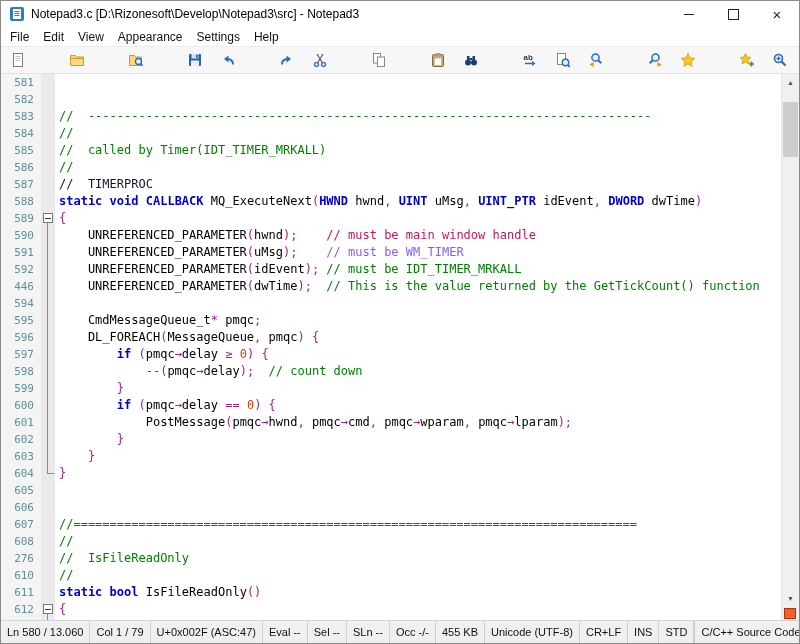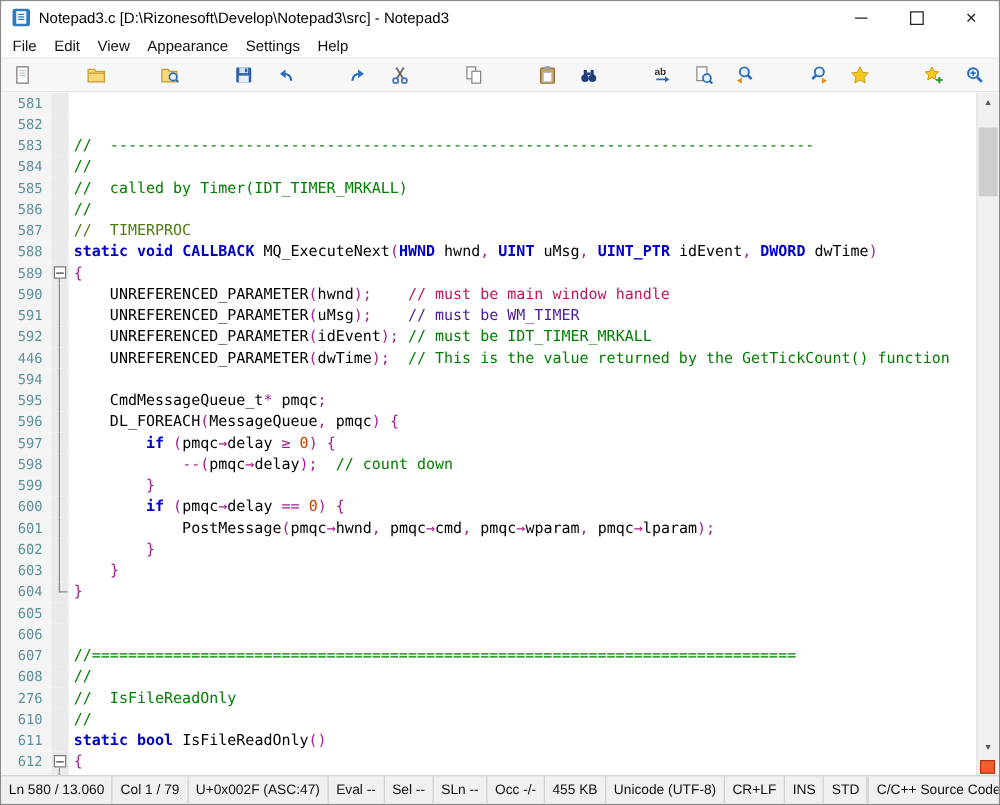--- a/index.html
+++ b/index.html
@@ -313,21 +313,21 @@
           <div class="code"><span style="color: rgb(0, 128, 0);">//  called by Timer(IDT_TIMER_MRKALL)</span></div>
         </div>
         <div class="line">
           <div class="ln">586</div>
           <div class="fold"></div>
           <div class="code"><span style="color: rgb(0, 128, 0);">//</span></div>
         </div>
         <div class="line">
           <div class="ln">587</div>
           <div class="fold"></div>
-          <div class="code"><span style="color: #4d7c0f;">//  TIMERPROC</span></div>
+          <div class="code"><span style="color: #0f172a;">//  TIMERPROC</span></div>
         </div>
         <div class="line">
           <div class="ln">588</div>
           <div class="fold"></div>
           <div class="code"><span style="color: rgb(0, 0, 200); font-weight: bold;">static</span><span style="color: rgb(0, 0, 0);"> </span><span style="color: rgb(0, 0, 200); font-weight: bold;">void</span><span style="color: rgb(0, 0, 0);"> </span><span style="color: rgb(0, 0, 200); font-weight: bold;">CALLBACK</span><span style="color: rgb(0, 0, 0);"> MQ_ExecuteNext</span><span style="color: rgb(164, 32, 144);">(</span><span style="color: rgb(0, 0, 200); font-weight: bold;">HWND</span><span style="color: rgb(0, 0, 0);"> hwnd</span><span style="color: rgb(164, 32, 144);">,</span><span style="color: rgb(0, 0, 0);"> </span><span style="color: rgb(0, 0, 200); font-weight: bold;">UINT</span><span style="color: rgb(0, 0, 0);"> uMsg</span><span style="color: rgb(164, 32, 144);">,</span><span style="color: rgb(0, 0, 0);"> </span><span style="color: rgb(0, 0, 200); font-weight: bold;">UINT_PTR</span><span style="color: rgb(0, 0, 0);"> idEvent</span><span style="color: rgb(164, 32, 144);">,</span><span style="color: rgb(0, 0, 0);"> </span><span style="color: rgb(0, 0, 200); font-weight: bold;">DWORD</span><span style="color: rgb(0, 0, 0);"> dwTime</span><span style="color: rgb(164, 32, 144);">)</span></div>
         </div>
         <div class="line">
           <div class="ln">589</div>
           <div class="fold">
             <div class="fbox"></div>
@@ -341,21 +341,21 @@
           <div class="fold">
             <div class="fline"></div>
           </div>
           <div class="code"><span style="color: rgb(0, 0, 0);">    UNREFERENCED_PARAMETER</span><span style="color: rgb(164, 32, 144);">(</span><span style="color: rgb(0, 0, 0);">hwnd</span><span style="color: rgb(164, 32, 144);">);</span><span style="color: rgb(0, 0, 0);">    </span><span style="color: #be185d;">// must be main window handle</span></div>
         </div>
         <div class="line">
           <div class="ln">591</div>
           <div class="fold">
             <div class="fline"></div>
           </div>
-          <div class="code"><span style="color: rgb(0, 0, 0);">    UNREFERENCED_PARAMETER</span><span style="color: rgb(164, 32, 144);">(</span><span style="color: rgb(0, 0, 0);">uMsg</span><span style="color: rgb(164, 32, 144);">);</span><span style="color: rgb(0, 0, 0);">    </span><span style="color: #4c1d95;">// must be WM_TIMER</span></div>
+          <div class="code"><span style="color: rgb(0, 0, 0);">    UNREFERENCED_PARAMETER</span><span style="color: rgb(164, 32, 144);">(</span><span style="color: rgb(0, 0, 0);">uMsg</span><span style="color: rgb(164, 32, 144);">);</span><span style="color: rgb(0, 0, 0);">    </span><span style="color: #8b5cf6;">// must be WM_TIMER</span></div>
         </div>
         <div class="line">
           <div class="ln">592</div>
           <div class="fold">
             <div class="fline"></div>
           </div>
           <div class="code"><span style="color: rgb(0, 0, 0);">    UNREFERENCED_PARAMETER</span><span style="color: rgb(164, 32, 144);">(</span><span style="color: rgb(0, 0, 0);">idEvent</span><span style="color: rgb(164, 32, 144);">);</span><span style="color: rgb(0, 0, 0);"> </span><span style="color: rgb(0, 128, 0);">// must be IDT_TIMER_MRKALL</span></div>
         </div>
         <div class="line">
           <div class="ln">446</div>

